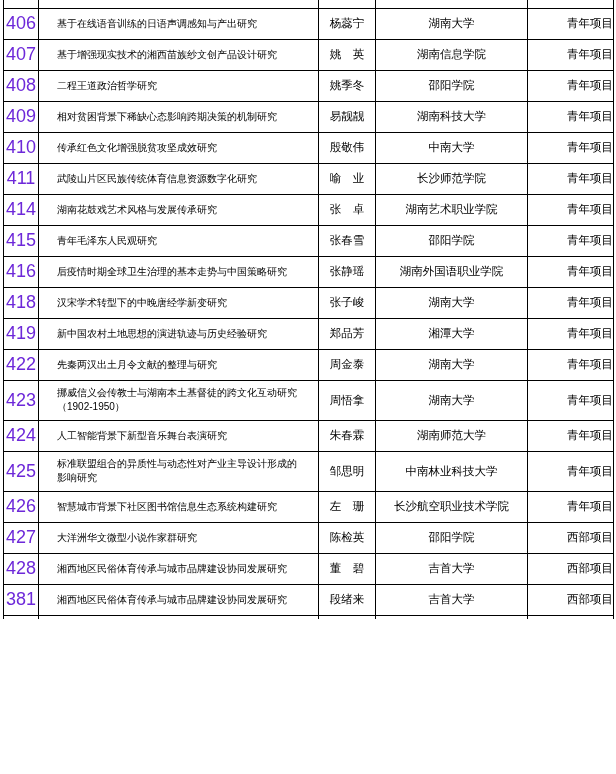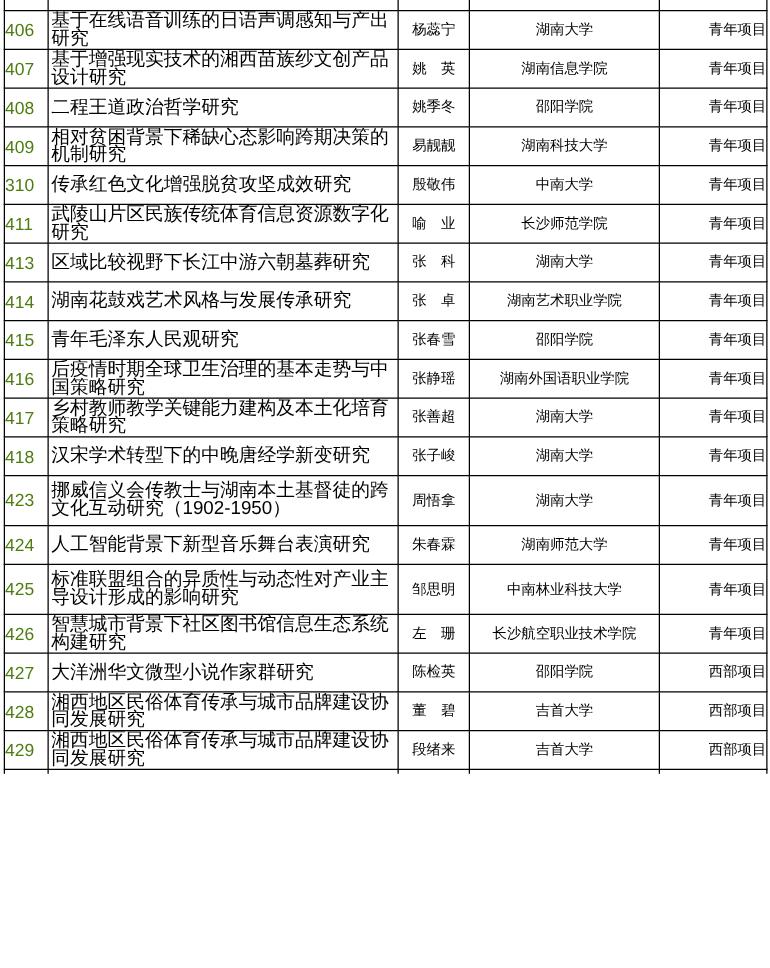--- a/index.html
+++ b/index.html
@@ -35,29 +35,29 @@
   }
   thead tr { height: 8px; }
   thead td { border-top: none; }
   tfoot tr { height: 4px; }
   tfoot td { border-bottom: none; }
 
   tbody tr { height: 31px; }
   tbody tr.tall { height: 40px; }
 
   td.col-no {
-    text-align: left;
-    font-size: 14px;
-    color: #4d7c0f;
+    text-align: center;
+    font-size: 18px;
+    color: #6d28d9;
     letter-spacing: 0px;
   }
   td.col-title {
     text-align: left;
-    padding: 1px 2px;
-    font-size: 15px;
+    padding: 1px 18px;
+    font-size: 10px;
     line-height: 14px;
     word-break: break-all;
   }
   td.col-name {
     text-align: center;
     font-size: 11.5px;
   }
   td.col-org {
     text-align: center;
     font-size: 11.5px;
@@ -111,41 +111,34 @@
         <td class="col-type">青年项目</td>
       </tr>
       <tr>
         <td class="col-no">409</td>
         <td class="col-title">相对贫困背景下稀缺心态影响跨期决策的机制研究</td>
         <td class="col-name">易靓靓</td>
         <td class="col-org">湖南科技大学</td>
         <td class="col-type">青年项目</td>
       </tr>
       <tr>
-        <td class="col-no">310</td>
+        <td class="col-no">410</td>
         <td class="col-title">传承红色文化增强脱贫攻坚成效研究</td>
         <td class="col-name">殷敬伟</td>
         <td class="col-org">中南大学</td>
         <td class="col-type">青年项目</td>
       </tr>
       <tr>
         <td class="col-no">411</td>
         <td class="col-title">武陵山片区民族传统体育信息资源数字化研究</td>
         <td class="col-name">喻　业</td>
         <td class="col-org">长沙师范学院</td>
         <td class="col-type">青年项目</td>
       </tr>
       <tr>
-        <td class="col-no">413</td>
-        <td class="col-title">区域比较视野下长江中游六朝墓葬研究</td>
-        <td class="col-name">张　科</td>
-        <td class="col-org">湖南大学</td>
-        <td class="col-type">青年项目</td>
-      </tr>
-      <tr>
         <td class="col-no">414</td>
         <td class="col-title">湖南花鼓戏艺术风格与发展传承研究</td>
         <td class="col-name">张　卓</td>
         <td class="col-org">湖南艺术职业学院</td>
         <td class="col-type">青年项目</td>
       </tr>
       <tr>
         <td class="col-no">415</td>
         <td class="col-title">青年毛泽东人民观研究</td>
         <td class="col-name">张春雪</td>
@@ -153,30 +146,37 @@
         <td class="col-type">青年项目</td>
       </tr>
       <tr>
         <td class="col-no">416</td>
         <td class="col-title">后疫情时期全球卫生治理的基本走势与中国策略研究</td>
         <td class="col-name">张静瑶</td>
         <td class="col-org">湖南外国语职业学院</td>
         <td class="col-type">青年项目</td>
       </tr>
       <tr>
-        <td class="col-no">417</td>
-        <td class="col-title">乡村教师教学关键能力建构及本土化培育策略研究</td>
-        <td class="col-name">张善超</td>
-        <td class="col-org">湖南大学</td>
-        <td class="col-type">青年项目</td>
-      </tr>
-      <tr>
         <td class="col-no">418</td>
         <td class="col-title">汉宋学术转型下的中晚唐经学新变研究</td>
         <td class="col-name">张子峻</td>
+        <td class="col-org">湖南大学</td>
+        <td class="col-type">青年项目</td>
+      </tr>
+      <tr>
+        <td class="col-no">419</td>
+        <td class="col-title">新中国农村土地思想的演进轨迹与历史经验研究</td>
+        <td class="col-name">郑品芳</td>
+        <td class="col-org">湘潭大学</td>
+        <td class="col-type">青年项目</td>
+      </tr>
+      <tr>
+        <td class="col-no">422</td>
+        <td class="col-title">先秦两汉出土月令文献的整理与研究</td>
+        <td class="col-name">周金泰</td>
         <td class="col-org">湖南大学</td>
         <td class="col-type">青年项目</td>
       </tr>
       <tr class="tall">
         <td class="col-no">423</td>
         <td class="col-title">挪威信义会传教士与湖南本土基督徒的跨文化互动研究（1902-1950）</td>
         <td class="col-name">周悟拿</td>
         <td class="col-org">湖南大学</td>
         <td class="col-type">青年项目</td>
       </tr>
@@ -209,21 +209,21 @@
         <td class="col-type">西部项目</td>
       </tr>
       <tr>
         <td class="col-no">428</td>
         <td class="col-title">湘西地区民俗体育传承与城市品牌建设协同发展研究</td>
         <td class="col-name">董　碧</td>
         <td class="col-org">吉首大学</td>
         <td class="col-type">西部项目</td>
       </tr>
       <tr>
-        <td class="col-no">429</td>
+        <td class="col-no">381</td>
         <td class="col-title">湘西地区民俗体育传承与城市品牌建设协同发展研究</td>
         <td class="col-name">段绪来</td>
         <td class="col-org">吉首大学</td>
         <td class="col-type">西部项目</td>
       </tr>
     </tbody>
   <tfoot>
     <tr>
       <td></td>
       <td></td>

